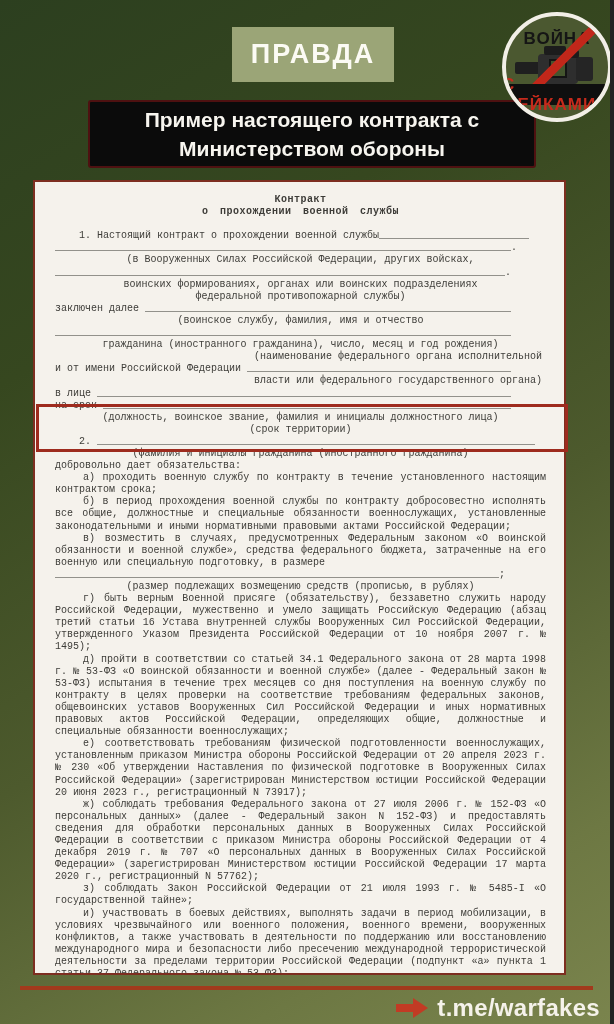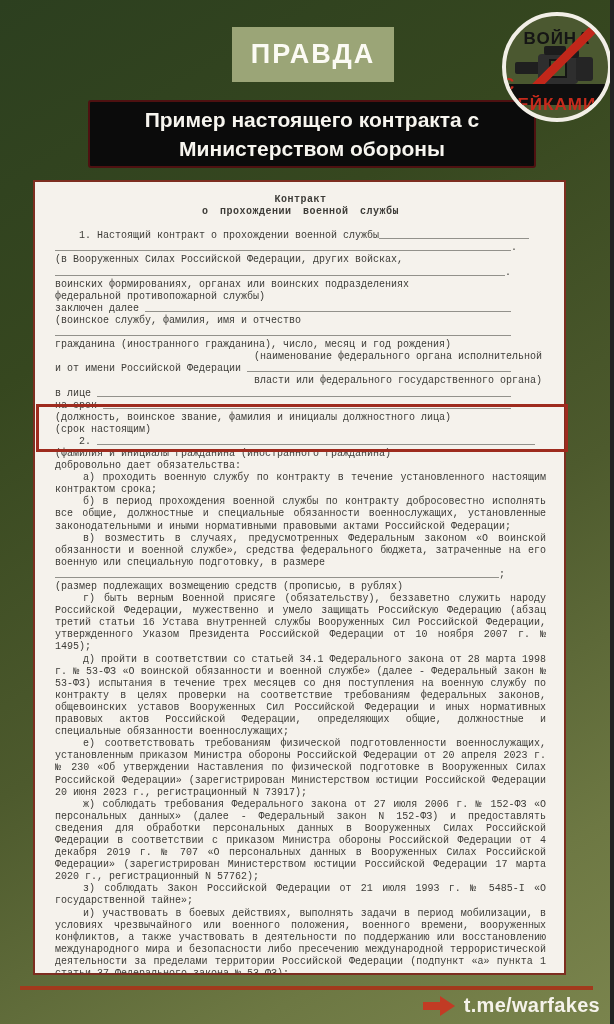--- a/index.html
+++ b/index.html
@@ -37,35 +37,35 @@
   
   .doc{
     position:absolute;left:33px;top:180px;width:533px;height:795px;box-sizing:border-box;
     background:#f5f2ec;border:2px solid #7d2e20;z-index:1;
     padding:12px 18px 8px 20px;overflow:hidden;
     font-family:"Liberation Mono","DejaVu Sans Mono",monospace;
     font-size:10px;line-height:12.1px;color:#3d3c38;
   }
   .ln{min-height:12.1px;}
   .s-h{text-align:center;font-weight:bold;letter-spacing:.5px;word-spacing:5px;}
-  .s-c{text-align:left;}
+  .s-c{text-align:center;}
   .s-r{text-align:right;padding-right:4px;}
   .s-l{text-align:left;white-space:pre;overflow:hidden;}
   .s-li{text-align:left;white-space:pre;overflow:hidden;text-indent:24px;}
   .s-p{text-align:justify;text-indent:28px;}
   .s-gap{height:11px;}
   
   .highlight{
     position:absolute;left:36px;top:404px;width:526px;height:42px;
     border:3px solid #9e2b1e;z-index:3;background:transparent;
   }
   
   .footer-line{position:absolute;left:20px;top:986px;width:573px;height:4px;background:#a23a1c;}
   .footer{position:absolute;right:10px;top:994px;display:flex;align-items:center;gap:9px;}
-  .footer .link{color:#f5f2ea;font-weight:bold;font-size:20px;letter-spacing:.3px;}
+  .footer .link{color:#f5f2ea;font-weight:bold;font-size:24px;letter-spacing:.3px;}
 </style>
 </head>
 <body>
 
 <div class="page">
 
   <div class="badge">
     <span>ПРАВДА</span>
   </div>
 
@@ -103,21 +103,21 @@
         <div class="ln s-l">заключен далее _____________________________________________________________</div>
         <div class="ln s-c">(воинское службу, фамилия, имя и отчество</div>
         <div class="ln s-l">____________________________________________________________________________</div>
         <div class="ln s-c">гражданина (иностранного гражданина), число, месяц и год рождения)</div>
         <div class="ln s-r">(наименование федерального органа исполнительной</div>
         <div class="ln s-l">и от имени Российской Федерации ____________________________________________</div>
         <div class="ln s-r">власти или федерального государственного органа)</div>
         <div class="ln s-l">в лице _____________________________________________________________________</div>
         <div class="ln s-l">на срок ____________________________________________________________________</div>
         <div class="ln s-c">(должность, воинское звание, фамилия и инициалы должностного лица)</div>
-        <div class="ln s-c">(срок настоящим)</div>
+        <div class="ln s-c">(срок территории)</div>
         <div class="ln s-li">2. _________________________________________________________________________</div>
         <div class="ln s-c">(фамилия и инициалы гражданина (иностранного гражданина)</div>
         <div class="ln s-l">добровольно дает обязательства:</div>
         <div class="ln s-p">а) проходить военную службу по контракту в течение установленного настоящим контрактом срока;</div>
         <div class="ln s-p">б) в период прохождения военной службы по контракту добросовестно исполнять все общие, должностные и специальные обязанности военнослужащих, установленные законодательными и иными нормативными правовыми актами Российской Федерации;</div>
         <div class="ln s-p">в) возместить в случаях, предусмотренных Федеральным законом «О воинской обязанности и военной службе», средства федерального бюджета, затраченные на его военную или специальную подготовку, в размере</div>
         <div class="ln s-l">__________________________________________________________________________;</div>
         <div class="ln s-c">(размер подлежащих возмещению средств (прописью, в рублях)</div>
         <div class="ln s-p">г) быть верным Военной присяге (обязательству), беззаветно служить народу Российской Федерации, мужественно и умело защищать Российскую Федерацию (абзац третий статьи 16 Устава внутренней службы Вооруженных Сил Российской Федерации, утвержденного Указом Президента Российской Федерации от 10 ноября 2007 г. № 1495);</div>
         <div class="ln s-p">д) пройти в соответствии со статьей 34.1 Федерального закона от 28 марта 1998 г. № 53-ФЗ «О воинской обязанности и военной службе» (далее - Федеральный закон № 53-ФЗ) испытания в течение трех месяцев со дня поступления на военную службу по контракту в целях проверки на соответствие требованиям федеральных законов, общевоинских уставов Вооруженных Сил Российской Федерации и иных нормативных правовых актов Российской Федерации, определяющих общие, должностные и специальные обязанности военнослужащих;</div>

